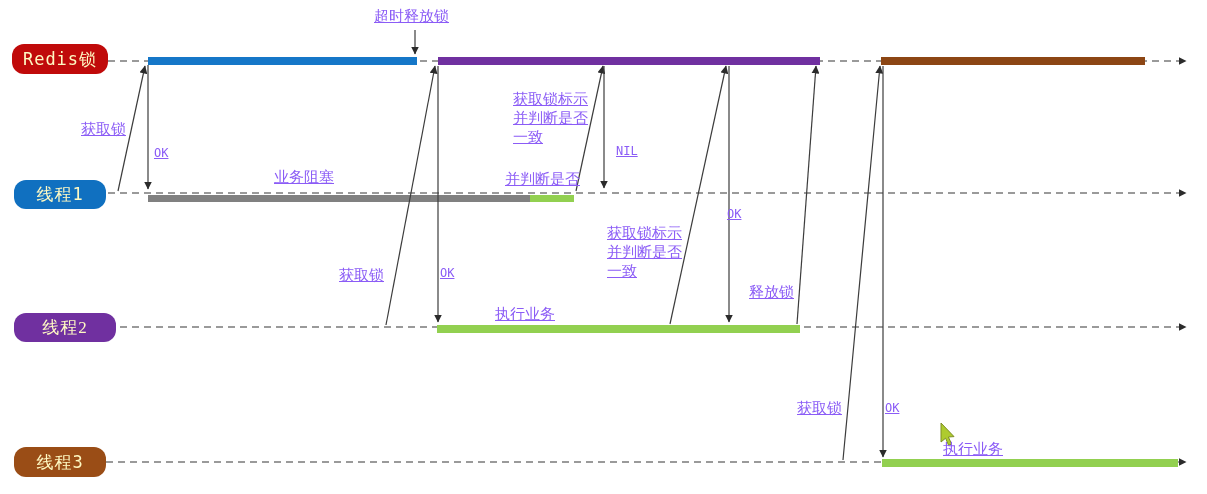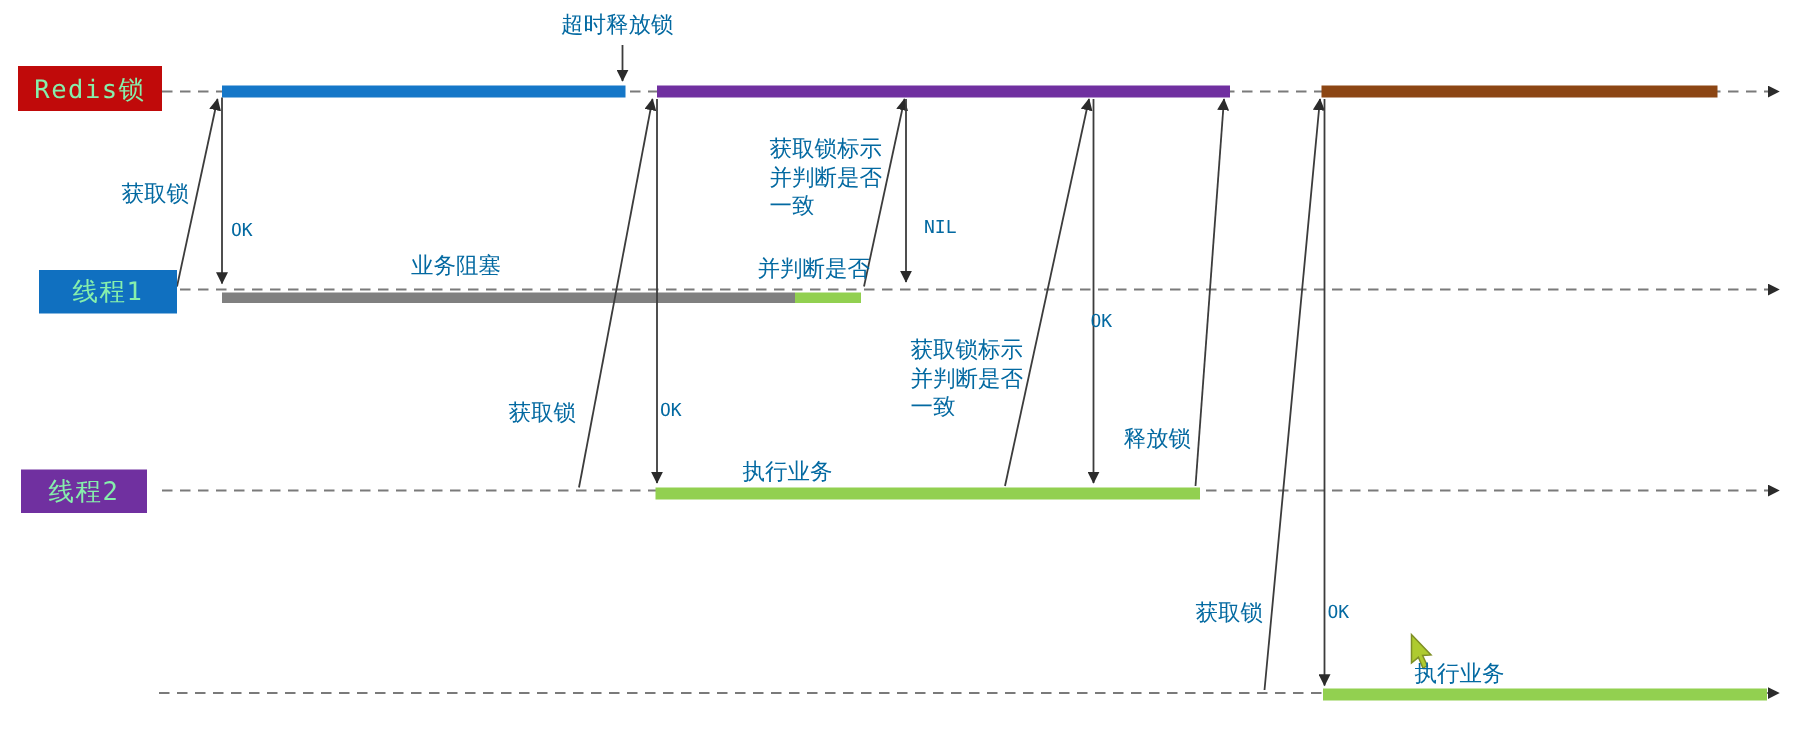--- a/index.html
+++ b/index.html
@@ -1,27 +1,27 @@
 <!DOCTYPE html>
 <html><head>
 <meta charset="utf-8">
 <style>
   html,body{margin:0;padding:0;}
   body{font-family:"DejaVu Sans","Liberation Sans",sans-serif;}
   #stage{position:relative;width:1207px;height:494px;background:#ffffff;overflow:hidden;}
   #lines{position:absolute;left:0;top:0;width:1207px;height:494px;}
   .lane-label{
-    position:absolute;color:#86efac;display:flex;align-items:center;justify-content:center;
-    font-family:"DejaVu Sans Mono","Liberation Mono",monospace;font-size:17px;letter-spacing:1px;
+    position:absolute;color:#fef9c3;display:flex;align-items:center;justify-content:center;
+    font-family:"DejaVu Sans Mono","Liberation Mono",monospace;font-size:17px;letter-spacing:1px;border-radius:12px;
   }
   .lane-label.redis{left:12px;top:44px;width:96px;height:30px;background:#C00A0A;}
-  .lane-label.t1{left:14px;top:180px;width:92px;height:29px;background:#1070C0;margin-left:12px;}
-  .lane-label.t2{left:14px;top:313px;width:84px;height:29px;background:#7030A0;}
+  .lane-label.t1{left:14px;top:180px;width:92px;height:29px;background:#1070C0;}
+  .lane-label.t2{left:14px;top:313px;width:102px;height:29px;background:#7030A0;font-family:Liberation Serif, serif;}
   .lane-label.t3{left:14px;top:447px;width:92px;height:30px;background:#9A4D16;}
-  .ann{position:absolute;font-size:15px;color:#0369a1;white-space:nowrap;}
+  .ann{position:absolute;font-size:15px;color:#8b5cf6;white-space:nowrap;text-decoration:underline;}
   .mono{font-family:"DejaVu Sans Mono","Liberation Mono",monospace;font-size:12px;}
   .multiline{white-space:pre-line;line-height:19px;}
   .ann.timeout{left:374px;top:7px;}
   .ann.t1-acquire{left:81px;top:120px;}
   .ann.t1-ok{left:154px;top:146px;}
   .ann.t1-blocked{left:274px;top:168px;}
   .ann.t1-done{left:505px;top:170px;}
   .ann.t1-check{left:513px;top:90px;}
   .ann.t1-nil{left:616px;top:144px;text-align:right;}
   .ann.t2-acquire{left:339px;top:266px;}
@@ -79,20 +79,21 @@
     </g>
 
     <g transform="translate(941,423)">
       <polygon points="0,0 0,19 4.6,15.2 7.6,22.4 10.6,21 7.4,14 13,13.6" fill="#AECB2F" stroke="#7E8F25" stroke-width="1"></polygon>
     </g>
   </svg>
 
   <div class="lane-label redis">Redis锁</div>
   <div class="lane-label t1">线程1</div>
   <div class="lane-label t2">线程2</div>
+  <div class="lane-label t3">线程3</div>
 
   <div class="ann timeout">超时释放锁</div>
   <div class="ann t1-acquire">获取锁</div>
   <div class="ann t1-ok mono">OK</div>
   <div class="ann t1-blocked">业务阻塞</div>
   <div class="ann t1-done">并判断是否</div>
   <div class="ann t1-check multiline">获取锁标示
 并判断是否
 一致</div>
   <div class="ann t1-nil mono">NIL</div>

